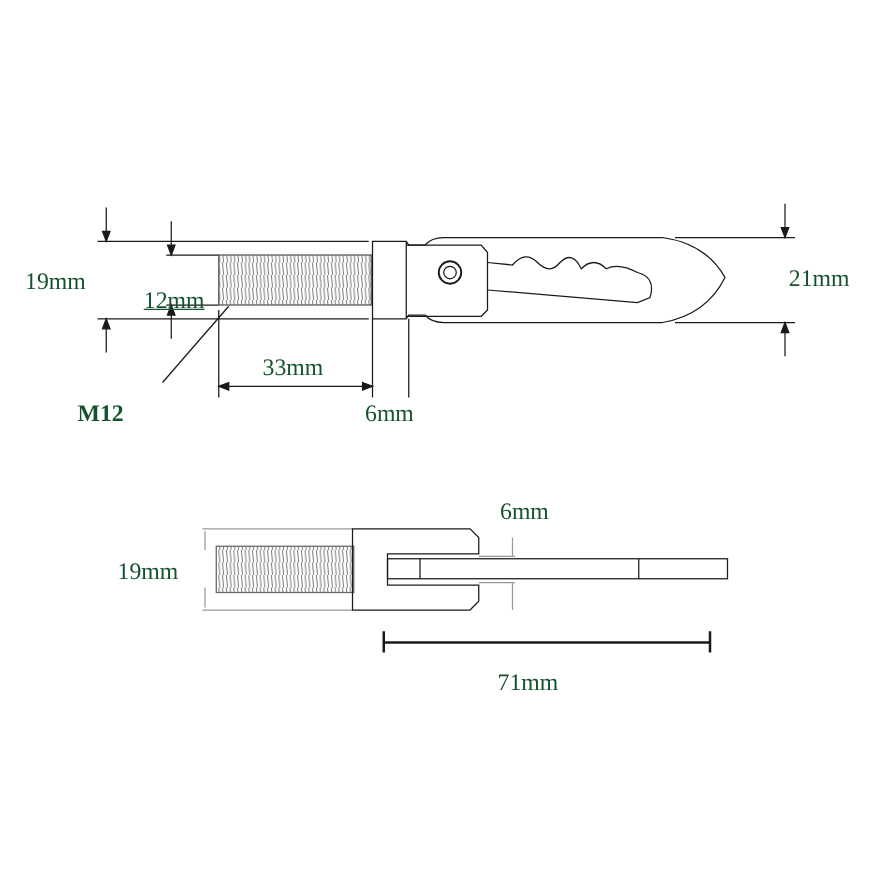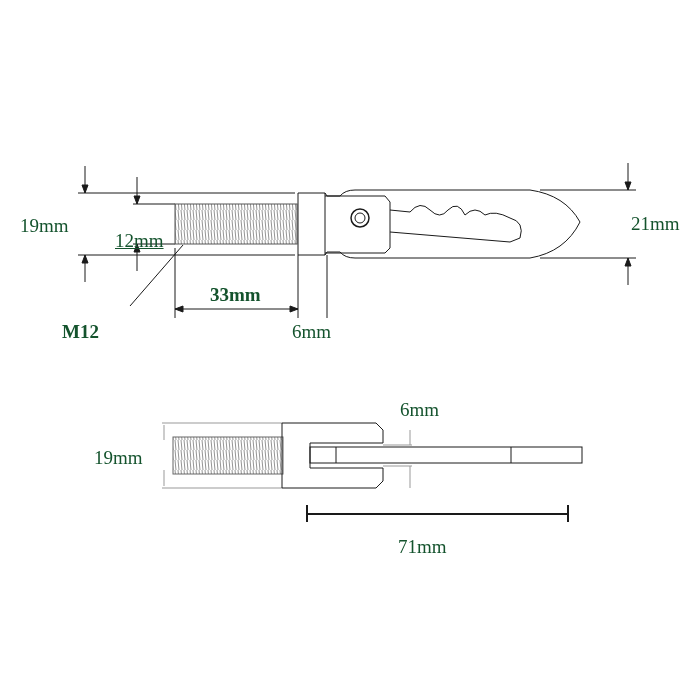--- a/index.html
+++ b/index.html
@@ -76,20 +76,20 @@
     <line x1="410" y1="466" x2="410" y2="488" stroke="#999"></line>
     <line x1="307" y1="514" x2="568" y2="514" stroke-width="2"></line>
     <line x1="307" y1="505" x2="307" y2="522" stroke-width="2"></line>
     <line x1="568" y1="505" x2="568" y2="522" stroke-width="2"></line>
   </g>
 </svg>
 
 <span class="lbl" style="left:20px;top:216px;">19mm</span>
 <span class="lbl" style="left:115px;top:231px;text-decoration:underline;">12mm</span>
 <span class="lbl" style="left:62px;top:322px;font-weight:bold;">M12</span>
-<span class="lbl" style="left:210px;top:285px;font-weight:bold;">33mm</span>
+<span class="lbl" style="left:210px;top:285px;">33mm</span>
 <span class="lbl" style="left:292px;top:322px;">6mm</span>
 <span class="lbl" style="left:631px;top:214px;">21mm</span>
 
 <span class="lbl" style="left:94px;top:448px;">19mm</span>
 <span class="lbl" style="left:400px;top:400px;">6mm</span>
 <span class="lbl" style="left:398px;top:537px;text-align:center;">71mm</span>
 </div>
 
 </body></html>

